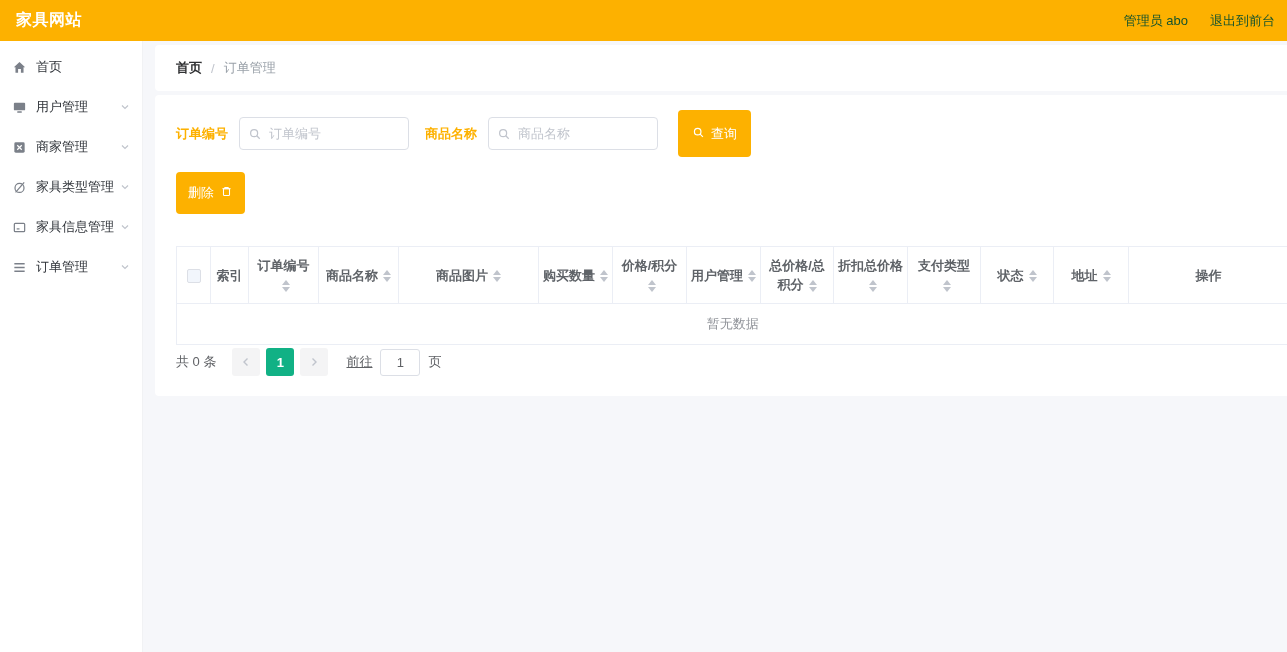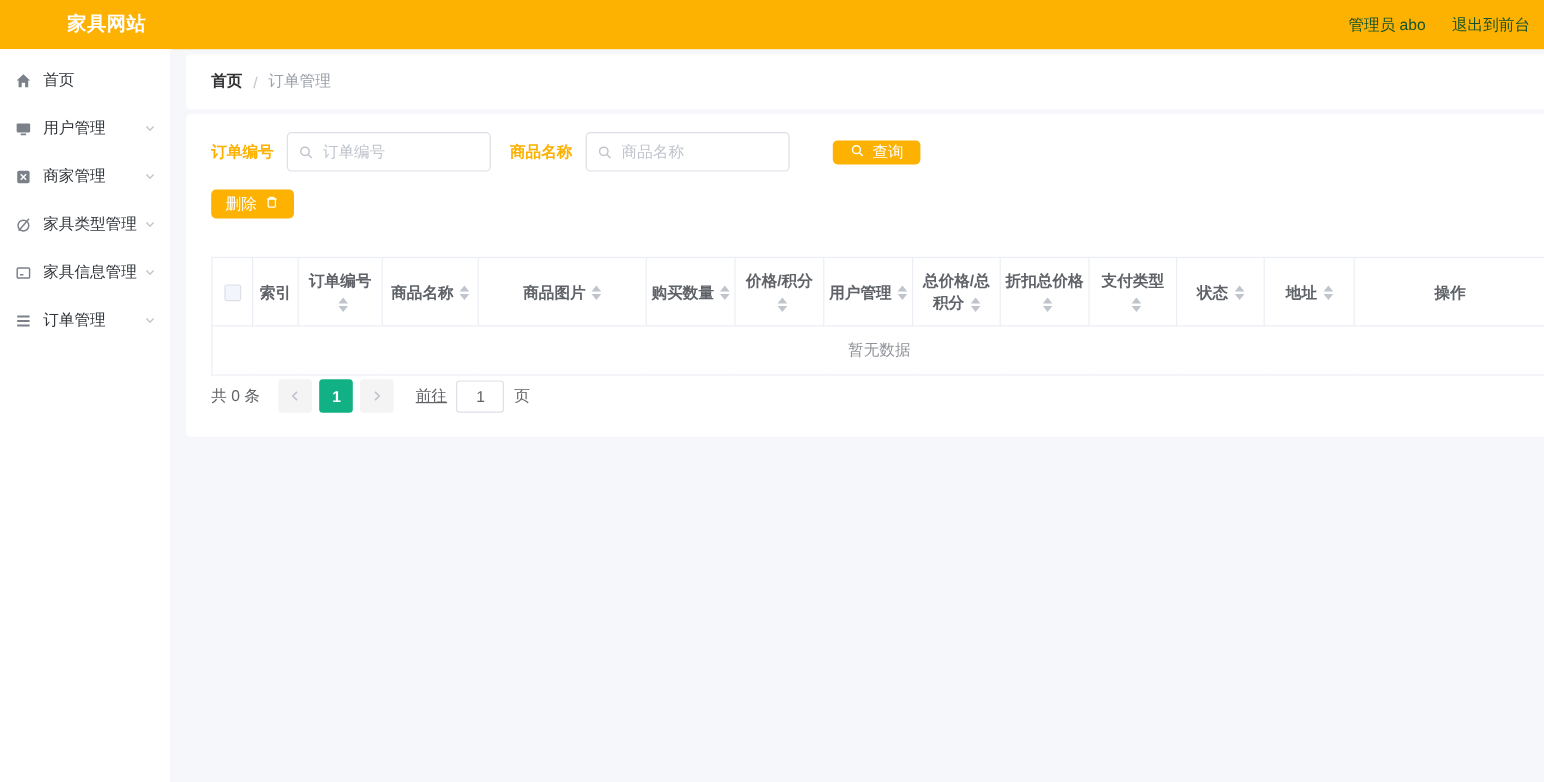--- a/index.html
+++ b/index.html
@@ -2,21 +2,21 @@
 <html style="--accent-yellow: #FDB100; --pagination-active: #11B185;"><head>
 <meta charset="utf-8">
 <style>
   * { margin:0; padding:0; box-sizing:border-box; }
   html,body { width:1287px; height:652px; }
   body { font-family:"Liberation Sans","DejaVu Sans",sans-serif; background:#f6f7fa; overflow:hidden; }
   .app { width:1287px; height:652px; display:flex; flex-direction:column; overflow:hidden; }
 
   
   .topbar { height:41px; background:var(--accent-yellow,#FDB100); display:flex; align-items:center; justify-content:space-between; padding:0 12px 0 16px; flex:0 0 41px; }
-  .brand { color:#fff; font-size:16px; font-weight:bold; letter-spacing:.5px;margin-left:40px; }
+  .brand { color:#fff; font-size:16px; font-weight:bold; letter-spacing:.5px; }
   .topbar-right { display:flex; align-items:center; gap:22px; }
   .topbar-right span { color:#14532d; font-size:13px; cursor:pointer; }
 
   
   .layout { flex:1; display:flex; min-height:0; }
   .sidebar { width:143px; background:#fff; border-right:1px solid #f1f2f4; padding-top:6px; flex:0 0 143px; }
   .menu-item { height:40px; display:flex; align-items:center; padding:0 12px 0 11px; font-size:13px; color:#30343a; cursor:pointer; }
   .menu-item .mi-icon { width:16px; height:16px; margin-right:9px; display:inline-flex; align-items:center; justify-content:center; }
   .menu-item .mi-icon svg { display:block; }
   .menu-item .chev { margin-left:auto; display:inline-flex; }
@@ -32,25 +32,25 @@
 
   
   .search-row { display:flex; align-items:center; }
   .f-label { color:var(--accent-yellow,#FDB100); font-size:13px; font-weight:bold; margin-right:11px; white-space:nowrap; }
   .inp-wrap { position:relative; margin-right:8px; }
   .inp-wrap .s-icon { position:absolute; left:9px; top:50%; transform:translateY(-50%); display:inline-flex; }
   .inp { width:170px; height:33px; border:1px solid #dcdfe6; border-radius:4px; padding:0 10px 0 29px; font-size:13px; color:#606266; font-family:inherit; outline:none; background:#fff; }
   .inp::placeholder { color:#c0c4cc; }
   .f-label.second { margin-left:8px; }
   .btn { border:none; background:var(--accent-yellow,#FDB100); color:#fff; font-size:13px; font-family:inherit; border-radius:4px; cursor:pointer; display:inline-flex; align-items:center; justify-content:center; gap:6px; }
-  .btn-query { height:20px; padding:0 14px; margin-left:28px; }
+  .btn-query { height:47px; padding:0 14px; margin-left:12px; }
 
   
   .toolbar-row { margin-top:15px; }
-  .btn-delete { height:24px; padding:0 12px; }
+  .btn-delete { height:42px; padding:0 12px; }
 
   
   .tbl-wrap { margin-top:32px; }
   table { border-collapse:collapse; width:1112px; table-layout:fixed; }
   thead th { border:1px solid #ebeef5; border-bottom:1px solid #ebeef5; font-size:13px; font-weight:bold; color:#5f6368; text-align:center; padding:9px 4px; line-height:19px; background:#fff; vertical-align:middle; }
   .empty-cell { border-bottom:1px solid #ebeef5; border-left:1px solid #ebeef5; text-align:center; color:#909399; font-size:13px; padding:11px 0; }
   .chk { display:inline-block; width:14px; height:14px; border:1px solid #dcdfe6; border-radius:2px; background:#f2f6fc; vertical-align:middle; cursor:pointer; }
   .caret-wrapper { display:inline-flex; flex-direction:column; gap:2px; margin-left:5px; vertical-align:middle; cursor:pointer; }
   .caret-up { width:0; height:0; border-left:4px solid transparent; border-right:4px solid transparent; border-bottom:5px solid #c0c4cc; }
   .caret-down { width:0; height:0; border-left:4px solid transparent; border-right:4px solid transparent; border-top:5px solid #c0c4cc; }

